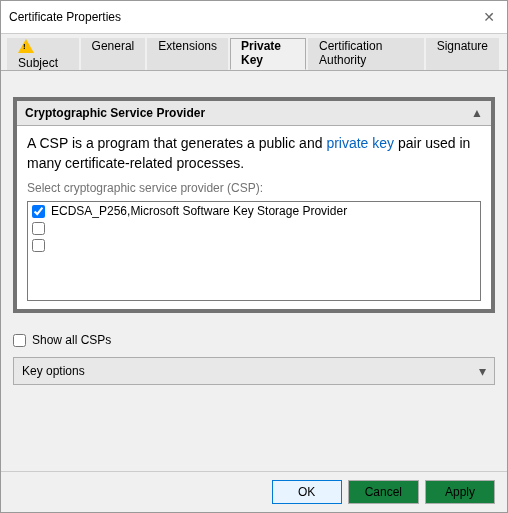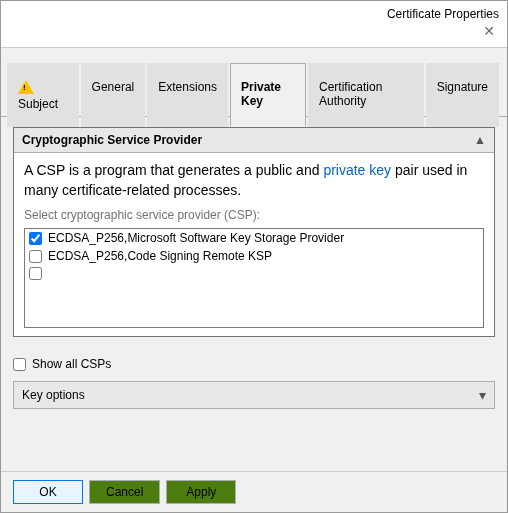--- a/index.html
+++ b/index.html
@@ -19,23 +19,22 @@
       width: 508px;
       min-height: 513px;
       display: flex;
       flex-direction: column;
     }
     .title-bar {
       background: #ffffff;
       border-bottom: 1px solid #ccc;
       padding: 6px 8px;
       display: flex;
-      align-items: flex-end;
+      align-items: center;
       justify-content: space-between;
-      flex-direction: column;
     }
     .title-bar-text {
       font-size: 12px;
       color: #000;
     }
     .title-bar-close {
       cursor: pointer;
       font-size: 14px;
       color: #666;
       background: none;
@@ -48,49 +47,50 @@
     }
     
     .tabs {
       display: flex;
       flex-direction: row;
       background: #f0f0f0;
       padding: 4px 6px 0 6px;
       border-bottom: 1px solid #adadad;
     }
     .tab {
-      padding: 16px 10px;
+      padding: 0 10px;
       font-size: 12px;
       cursor: pointer;
       border: 1px solid transparent;
       border-bottom: none;
       margin-right: 2px;
       background: #e1e1e1;
       color: #000;
       position: relative;
-      top: 11px;
+      top: 0;
     }
     .tab.active {
       background: #f0f0f0;
       border: 1px solid #adadad;
       border-bottom: 1px solid #f0f0f0;
       font-weight: 600;
       z-index: 2;
     }
     
     .content {
       padding: 10px 12px;
       flex: 1;
       display: flex;
       flex-direction: column;
     }
     
     .section {
-      border: 1px solid #737373;
+      border: 4px solid #737373;
       margin-bottom: 10px;
+      margin-top: 16px;
     }
     .section-header {
       background: #e8e8e8;
       padding: 5px 8px;
       display: flex;
       align-items: center;
       justify-content: space-between;
       border-bottom: 1px solid #adadad;
       font-size: 12px;
       font-weight: 600;
@@ -158,32 +158,33 @@
       justify-content: space-between;
       font-size: 12px;
     }
     .chevron-down {
       font-size: 14px;
       color: #555;
     }
     
     .footer {
       display: flex;
+      justify-content: flex-end;
       align-items: center;
       padding: 8px 12px;
       gap: 6px;
       border-top: 1px solid #ccc;
       background: #f0f0f0;
     }
     .btn {
       padding: 4px 16px;
       font-size: 12px;
       cursor: pointer;
       border: 1px solid #adadad;
-      background: #4d7c0f;
+      background: #15803d;
       color: #000;
       min-width: 70px;
       text-align: center;
     }
     .btn.primary {
       border: 1px solid #0078d7;
       background: #e8f4ff;
     }
     .warning-triangle {
       display: inline-block;
@@ -253,21 +254,20 @@
           <span>A CSP is a program that generates a public and </span><a href="#">private key</a><span> pair used in many certificate-related processes.</span>
         </p>
         <p class="csp-label">Select cryptographic service provider (CSP):</p>
         <div class="csp-list">
           <div class="csp-item">
             <input type="checkbox" checked="" style="">
             <span>ECDSA_P256,Microsoft Software Key Storage Provider</span>
           </div>
           <div class="csp-item">
             <input type="checkbox" style="">
-            <span>ECDSA_P256,Code Signing Remote KSP</span>
           </div>
           <div class="csp-item">
             <input type="checkbox" style="">
           </div>
         </div>
       </div>
     </div>
 
     <div class="show-all-csps">
       <input type="checkbox" style="">

